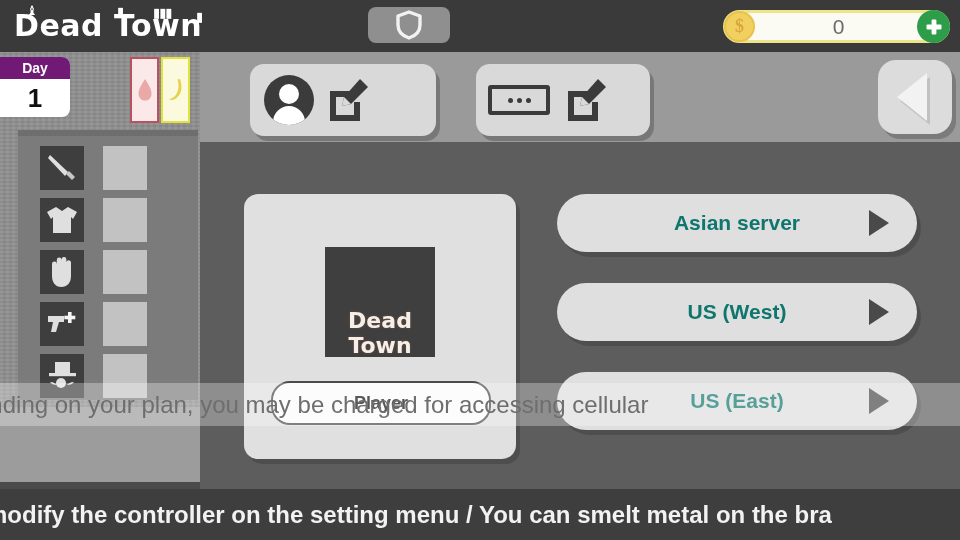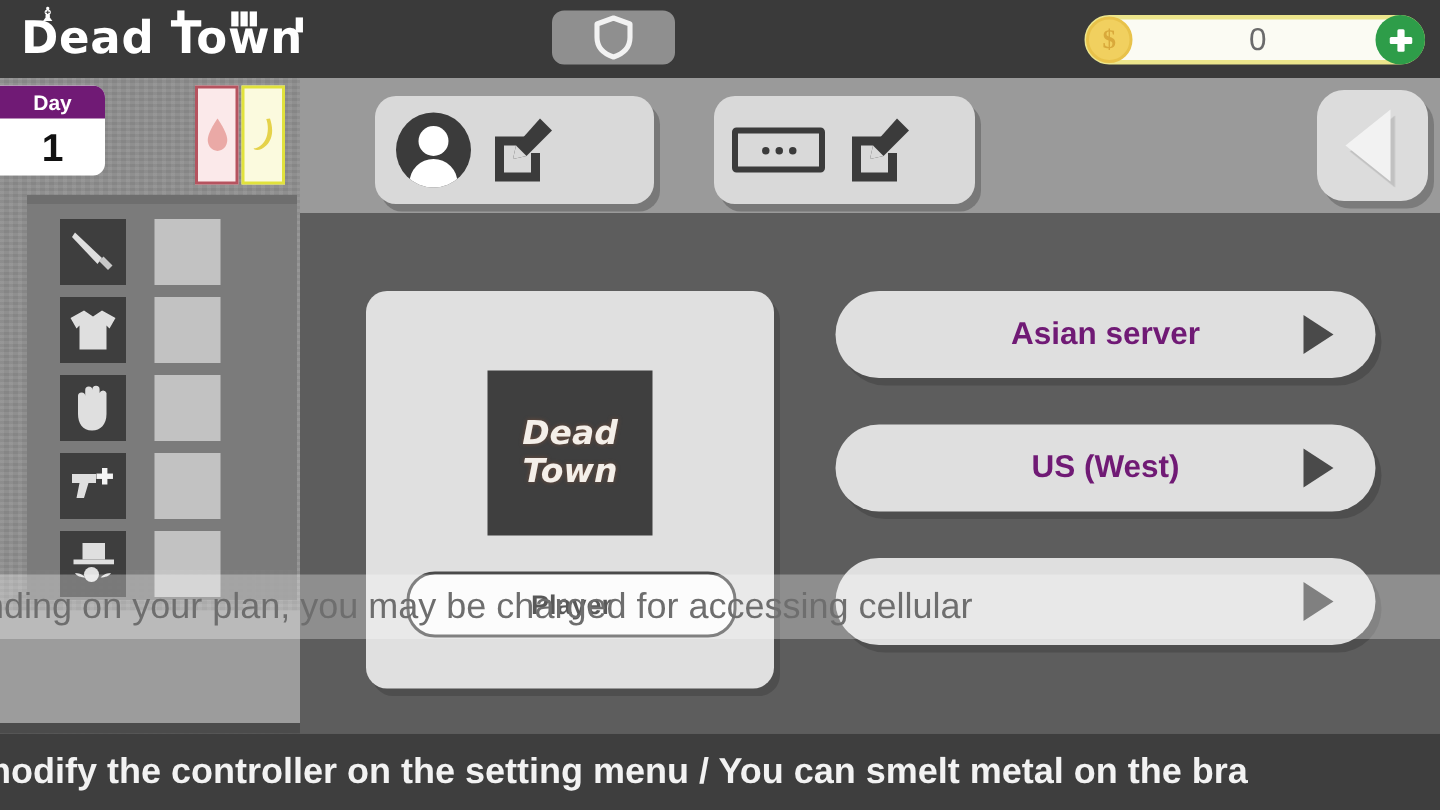--- a/index.html
+++ b/index.html
@@ -87,33 +87,33 @@
   .back-btn{position:absolute;left:878px;top:60px;width:74px;height:74px;background:#dcdcdc;border-radius:18px;
     box-shadow:4px 5px 0 rgba(0,0,0,.2);display:flex;align-items:center;justify-content:center;}
   .back-tri{width:0;height:0;border-top:24px solid transparent;border-bottom:24px solid transparent;
     border-right:30px solid #f2f2f2;margin-right:6px;
     filter:drop-shadow(3px 4px 0 rgba(0,0,0,.12));}
 
   
   .player-card{position:absolute;left:244px;top:194px;width:272px;height:265px;background:#e0e0e0;border-radius:14px;
     box-shadow:4px 5px 0 rgba(0,0,0,.16);}
   .card-logo{position:absolute;left:81px;top:53px;width:110px;height:110px;background:#3f3f3f;
-    display:flex;flex-direction:column;align-items:center;justify-content:center;gap:2px;font-style:italic;}
+    display:flex;flex-direction:column;align-items:center;justify-content:flex-end;gap:2px;}
   .card-logo span{color:#f4efe9;font-size:22px;font-weight:bold;line-height:1.05;font-family:"DejaVu Sans",sans-serif;
     text-shadow:0 0 3px rgba(120,80,60,.9);}
   .player-pill{position:absolute;left:27px;top:187px;width:220px;height:44px;background:#fbfbfb;
     border:2px solid #4a4a4a;border-radius:19px;box-sizing:border-box;
     display:flex;align-items:center;justify-content:center;font-size:18px;font-weight:bold;color:#111;}
 
   
   .servers{position:absolute;left:557px;top:194px;display:flex;flex-direction:column;gap:31px;}
   .server-btn{width:360px;height:58px;background:#dfdfdf;border-radius:29px;position:relative;
     display:flex;align-items:center;justify-content:center;
     box-shadow:4px 5px 0 rgba(0,0,0,.16);}
-  .server-btn .label{font-size:21px;font-weight:bold;color:#701a75;}
+  .server-btn .label{font-size:21px;font-weight:bold;color:#0f766e;}
   .server-btn .arrow{position:absolute;right:28px;top:50%;transform:translateY(-50%);
     width:0;height:0;border-top:13px solid transparent;border-bottom:13px solid transparent;border-left:20px solid #4a4a4a;}
 
   
   .notice{position:absolute;left:0;top:383px;width:960px;height:43px;background:rgba(255,255,255,.30);
     display:flex;align-items:center;overflow:hidden;}
   .notice span{white-space:nowrap;font-size:24px;color:#6e6e6e;margin-left:-24px;}
 
   
   .ticker{position:absolute;left:0;top:489px;width:960px;height:51px;background:#3e3e3e;
@@ -271,20 +271,21 @@
   <div class="servers">
     <div class="server-btn">
       <div class="label">Asian server</div>
       <div class="arrow"></div>
     </div>
     <div class="server-btn">
       <div class="label">US (West)</div>
       <div class="arrow"></div>
     </div>
     <div class="server-btn">
+      <div class="label">US (East)</div>
       <div class="arrow"></div>
     </div>
   </div>
 
   <div class="notice">
     <span>ending on your plan, you may be charged for accessing cellular</span>
   </div>
 
   <div class="ticker">
     <span>modify the controller on the setting menu / You can smelt metal on the bra</span>

